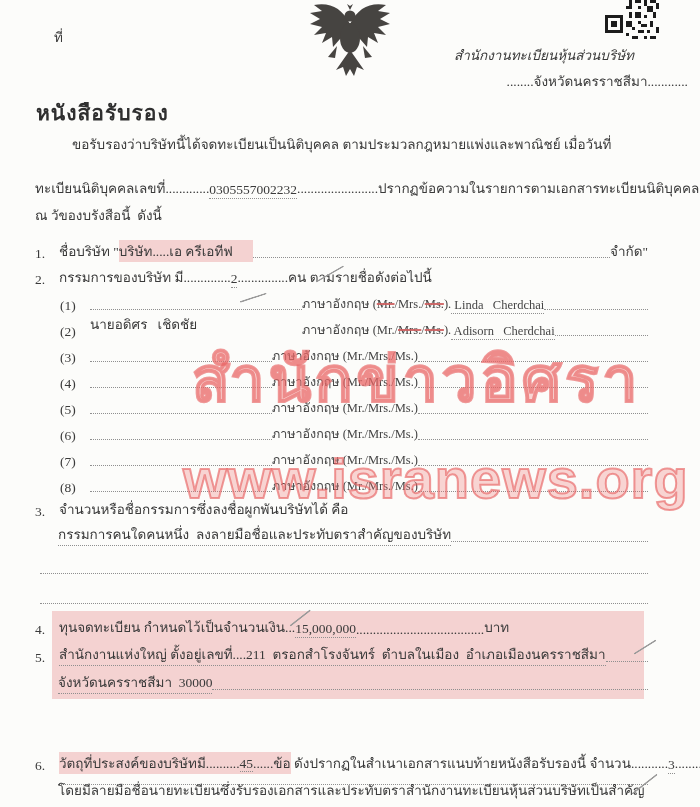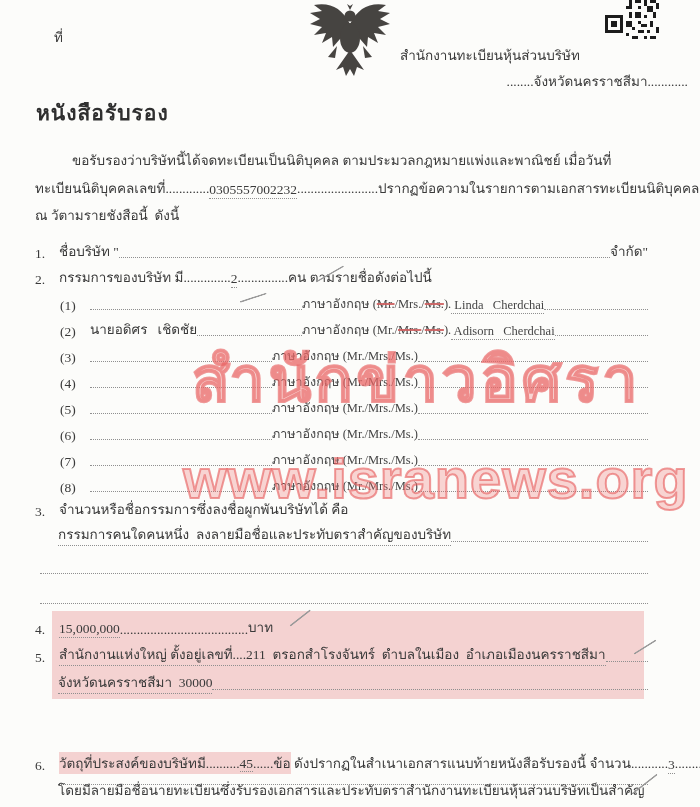--- a/index.html
+++ b/index.html
@@ -19,21 +19,21 @@
   .hl-block{position:absolute;background:rgba(233,148,148,0.40);z-index:0;}
   .struck{text-decoration:line-through;text-decoration-color:rgba(205,95,95,.9);text-decoration-thickness:2px;}
   .eng{font-size:12.5px;color:#454545;margin-top:40px;}
   .check{position:absolute;height:0;border-top:2px solid #9a9a9a;transform-origin:left center;z-index:2;border-radius:2px;}
   .wm{position:absolute;z-index:3;pointer-events:none;white-space:nowrap;
       font-family:"Liberation Sans","DejaVu Sans",sans-serif;font-weight:bold;
       color:rgba(238,120,120,0.30);-webkit-text-stroke:2px rgba(232,100,100,0.65);}
   #wm1{left:192px;top:330px;font-size:62px;letter-spacing:4px;}
   #wm2{left:183px;top:446px;font-size:56px;letter-spacing:1px;}
   #ref{position:absolute;left:54px;top:26px;}
-  #office1{position:absolute;left:400px;width:288px;top:44px;text-align:left;}
+  #office1{position:absolute;left:400px;width:288px;top:44px;text-align:center;font-style:italic;}
   #office2{position:absolute;left:400px;width:288px;top:70px;text-align:right;}
   #title{position:absolute;left:0;top:96px;width:700px;text-align:left;
          font-size:21px;font-weight:bold;letter-spacing:1px;color:#2f2f2f;margin-left:36px;}
   #emblem{position:absolute;left:306px;top:0px;z-index:1;}
   #qr{position:absolute;left:602px;top:0px;z-index:1;}
   .z1{z-index:1;}
 </style>
 </head>
 <body>
 
@@ -85,36 +85,37 @@
         <rect x="10" y="12" width="2" height="1"></rect>
       <rect x="14" y="12" width="1" height="1"></rect>
         <rect x="16" y="12" width="2" height="1"></rect>
     </g>
   </svg>
 
   <div id="office1">สำนักงานทะเบียนหุ้นส่วนบริษัท</div>
   <div id="office2">........จังหวัดนครราชสีมา............</div>
   <div id="title">หนังสือรับรอง</div>
 
-  <div class="line z1" style="left:72px;top:149px;width:576px;gap:45px;">
+  <div class="line z1" style="left:72px;top:133px;width:576px;gap:45px;">
     <span class="t">ขอรับรองว่าบริษัทนี้ได้จดทะเบียนเป็นนิติบุคคล ตามประมวลกฎหมายแพ่งและพาณิชย์ เมื่อวันที่</span>
     <span class="leader"></span>
   </div>
   <div class="line z1" style="left:35px;top:177px;width:613px;">
     <span class="t">ทะเบียนนิติบุคคลเลขที่.............</span>
     <span class="t dotval">0305557002232</span>
     <span class="t">........................ปรากฏข้อความในรายการตามเอกสารทะเบียนนิติบุคคล</span>
   </div>
   <div class="line z1" style="left:35px;top:204px;width:613px;">
-    <span class="t">ณ วัตามรายชังสือนี้  ดังนี้</span>
+    <span class="t">ณ วัของบรังสือนี้  ดังนี้</span>
   </div>
 
   <div class="line z1" style="left:35px;top:240px;width:613px;">
     <span class="num">1.</span>
     <span class="t">ชื่อบริษัท "</span>
+    <span class="t hl">บริษัท.....เอ ครีเอทีฟ      </span>
     <span class="leader"></span>
     <span class="t">จำกัด"</span>
   </div>
 
   <div class="line z1" style="left:35px;top:266px;width:613px;">
     <span class="num">2.</span>
     <span class="t">กรรมการของบริษัท มี..............</span>
     <span class="t dotval">2</span>
     <span class="t">...............คน ตามรายชื่อดังต่อไปนี้</span>
   </div>
@@ -124,21 +125,21 @@
     <span style="width:212px;display:flex;align-items:flex-end;">
       <span class="leader"></span>
     </span>
     <span class="t eng"><span>ภาษาอังกฤษ (</span><span class="struck">Mr.</span><span>/</span><span>Mrs.</span><span>/</span><span class="struck">Ms.</span><span>).</span></span>
     <span class="t eng dotval"> Linda   Cherdchai</span>
     <span class="leader"></span>
   </div>
 
   <div class="line z1" style="left:60px;top:318px;width:588px;">
     <span class="t" style="width:30px;">(2)</span>
-    <span style="width:212px;display:flex;align-items:flex-end;">
+    <span style="width:212px;display:flex;align-items:flex-start;flex-direction:column;">
       <span class="t">นายอดิศร   เชิดชัย</span>
       <span class="leader"></span>
     </span>
     <span class="t eng"><span>ภาษาอังกฤษ (</span><span>Mr.</span><span>/</span><span class="struck">Mrs.</span><span>/</span><span class="struck">Ms.</span><span>).</span></span>
     <span class="t eng dotval"> Adisorn   Cherdchai</span>
     <span class="leader"></span>
   </div>
 
   <div class="line z1" style="left:60px;top:344px;width:588px;">
     <span class="t" style="width:30px;">(3)</span>
@@ -187,20 +188,21 @@
   </div>
   <div class="line z1" style="left:40px;top:556px;width:608px;">
     <span class="leader"></span>
   </div>
   <div class="line z1" style="left:40px;top:586px;width:608px;">
     <span class="leader"></span>
   </div>
 
   <div class="line z1" style="left:35px;top:616px;width:613px;">
     <span class="num">4.</span>
+    <span class="t">ทุนจดทะเบียน กำหนดไว้เป็นจำนวนเงิน...</span>
     <span class="t dotval">15,000,000</span>
     <span class="t">......................................</span>
     <span class="t">บาท</span>
   </div>
 
   <div class="line z1" style="left:35px;top:644px;width:613px;">
     <span class="num">5.</span>
     <span class="t dotval">สำนักงานแห่งใหญ่ ตั้งอยู่เลขที่....211  ตรอกสำโรงจันทร์  ตำบลในเมือง  อำเภอเมืองนครราชสีมา</span>
     <span class="leader"></span>
   </div>

